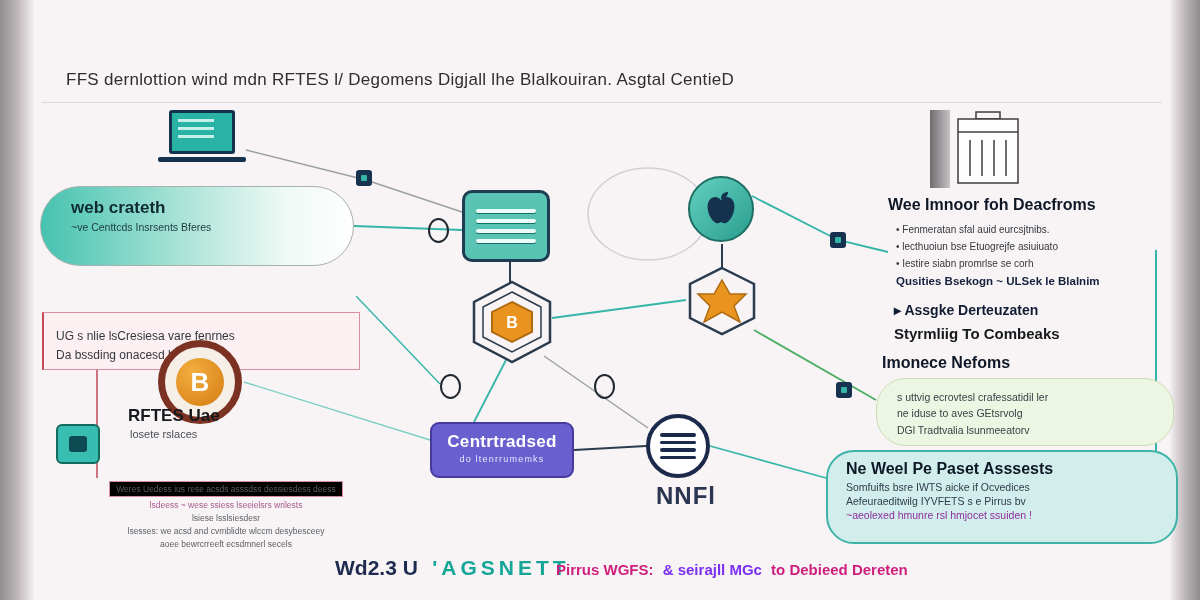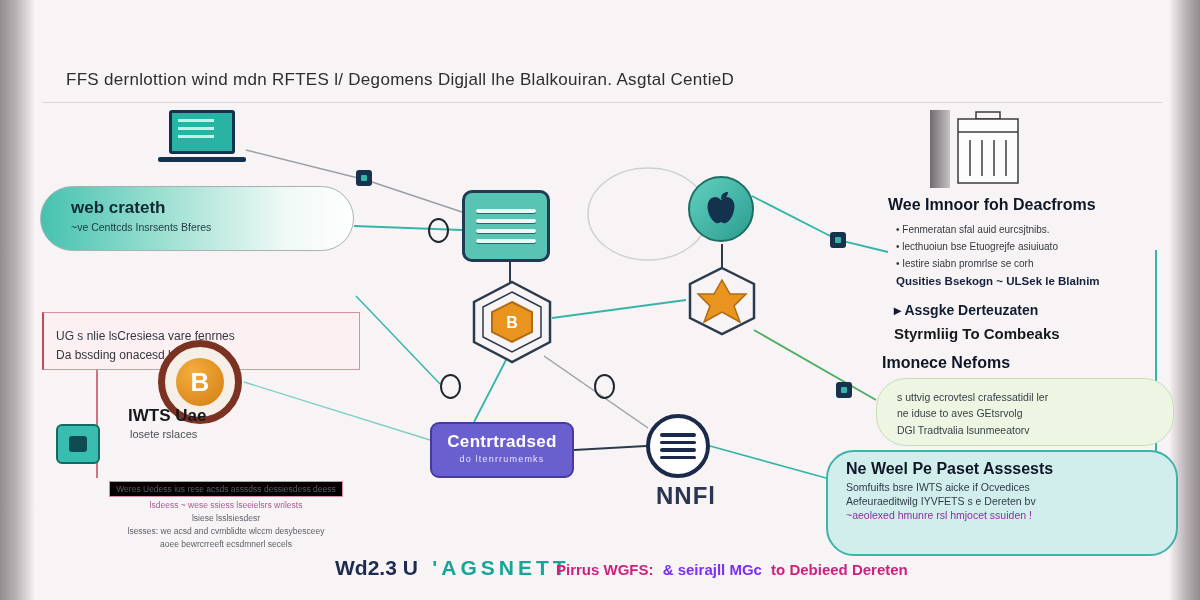--- a/index.html
+++ b/index.html
@@ -21,21 +21,21 @@
 
   
   .laptop { position:absolute; left:158px; top:110px; width:88px; height:58px; z-index:2; }
   .laptop-screen { width:66px; height:44px; margin:0 auto; background:#29b3a5; border:3px solid #14324e;
                    border-radius:3px; position:relative; }
   .laptop-screen::after { content:""; position:absolute; left:6px; top:6px; right:18px; height:24px;
                    background:repeating-linear-gradient(180deg,#c6efe9 0 3px,transparent 3px 8px); }
   .laptop-base { width:88px; height:5px; background:#14324e; border-radius:2px; margin-top:3px; }
 
   
-  .web-bubble { position:absolute; left:40px; top:186px; width:314px; height:65px; border-radius:42px;
+  .web-bubble { position:absolute; left:40px; top:186px; width:314px; height:80px; border-radius:42px;
                 background:linear-gradient(90deg,#46c2b0,#9fe0d2 40%,#eef9f5 78%,#ffffff);
                 border:1px solid #a7b2ae; padding:11px 22px 16px 30px; z-index:2; }
   .web-bubble-title { font-size:17px; font-weight:bold; color:#0f2a33; }
   .web-bubble-line  { font-size:10.5px; color:#1d3a40; margin-top:3px; }
 
   
   .pink-box { position:absolute; left:42px; top:276px; width:318px; height:58px; background:#fcf0f2;
               border:1px solid #d8909e; border-left:2px solid #c44a5a; padding:16px 12px;
               font-size:12px; color:#33383f; z-index:2;margin-top:36px; }
   .pink-box .line { margin-bottom:5px; }
@@ -104,21 +104,21 @@
   .plat-title { position:absolute; left:888px; top:196px; font-size:16px; font-weight:bold; color:#0e1726; z-index:2; }
   .plat-bullets { position:absolute; left:896px; top:221px; width:282px; font-size:10px; color:#33383f;
                   line-height:1.7; z-index:2; }
   .plat-bullets .strong { font-size:11.5px; color:#14213d; font-weight:600; }
   .arrow-item { position:absolute; left:894px; top:302px; font-size:14px; font-weight:bold; color:#101c33; z-index:2; }
   .plat-sub   { position:absolute; left:894px; top:325px; font-size:15px; font-weight:bold; color:#15181c; z-index:2; }
   .fin-title  { position:absolute; left:882px; top:354px; font-size:16px; font-weight:bold; color:#0e1726; z-index:2; }
   .green-bubble { position:absolute; left:876px; top:378px; width:298px; height:68px; background:#edf6e2;
                   border:1px solid #c8ddb5; border-radius:30px; padding:10px 20px; font-size:10.5px;
                   color:#3a4048; line-height:1.55; z-index:2; }
-  .assets-bubble { position:absolute; left:826px; top:450px; width:352px; height:106px; background:#d2eeec;
+  .assets-bubble { position:absolute; left:826px; top:450px; width:352px; height:94px; background:#d2eeec;
                    border:2px solid #3fb3a7; border-radius:28px; padding:8px 18px; z-index:2; }
   .assets-title { font-size:16px; font-weight:bold; color:#0e1726; margin-bottom:3px; }
   .assets-line  { font-size:10.5px; color:#2e3b49; margin-top:2px; }
   .assets-line.magenta { color:#8e2f9e; }
 
   
   .footer-brand { position:absolute; left:335px; top:556px; z-index:2; white-space:nowrap; }
   .brand-left  { font-size:21px; font-weight:bold; color:#1d2b4f; }
   .brand-right { font-size:21px; font-weight:bold; color:#16a698; letter-spacing:4px; margin-left:10px; }
   .footer-tagline { position:absolute; left:556px; top:561px; font-size:15px; font-weight:600; z-index:2;
@@ -179,21 +179,21 @@
     <div class="line">Da bssding onacesd bslpt bvints</div>
   </div>
 
   <div class="btc-coin">
     <div class="btc-inner">B</div>
   </div>
 
   <div class="nft-icon">
     <div class="nft-icon-inner"></div>
   </div>
-  <div class="nft-title">IWTS Uae</div>
+  <div class="nft-title">RFTES Uae</div>
   <div class="nft-sub">losete rslaces</div>
 
   <div class="footnote">
     <span class="footnote-boxed">Weres Uedess ius rese acsds asssdss dessiesdess deess</span>
     <div class="footnote-line magenta">lsdeess ~ wese ssiess lseeielsrs wrilests</div>
     <div class="footnote-line">lsiese lsslsiesdesr</div>
     <div class="footnote-line">lsesses: we acsd and cvmblidte wlccm desybesceey</div>
     <div class="footnote-line">aoee bewrcrreeft ecsdmnerl secels</div>
   </div>
 
@@ -270,21 +270,21 @@
   <div class="fin-title">Imonece Nefoms</div>
   <div class="green-bubble">
     <div>s uttvig ecrovtesl crafessatidil ler</div>
     <div>ne iduse to aves GEtsrvolg</div>
     <div>DGl Tradtvalia lsunmeeatorv</div>
   </div>
 
   <div class="assets-bubble">
     <div class="assets-title">Ne Weel Pe Paset Asssests</div>
     <div class="assets-line">Somfuifts bsre IWTS aicke if Ocvedices</div>
-    <div class="assets-line">Aefeuraeditwilg IYVFETS s e Dereten bv</div>
+    <div class="assets-line">Aefeuraeditwilg IYVFETS s e Pirrus bv</div>
     <div class="assets-line magenta">~aeolexed hmunre rsl hmjocet ssuiden !</div>
   </div>
 
   <div class="node" style="left:356px;top:170px;"></div>
   <div class="node" style="left:830px;top:232px;"></div>
   <div class="node" style="left:836px;top:382px;"></div>
 
   <div class="footer-brand">
     <span class="brand-left">Wd2.3 U</span>
     <span class="brand-right">'AGSNETT</span>

